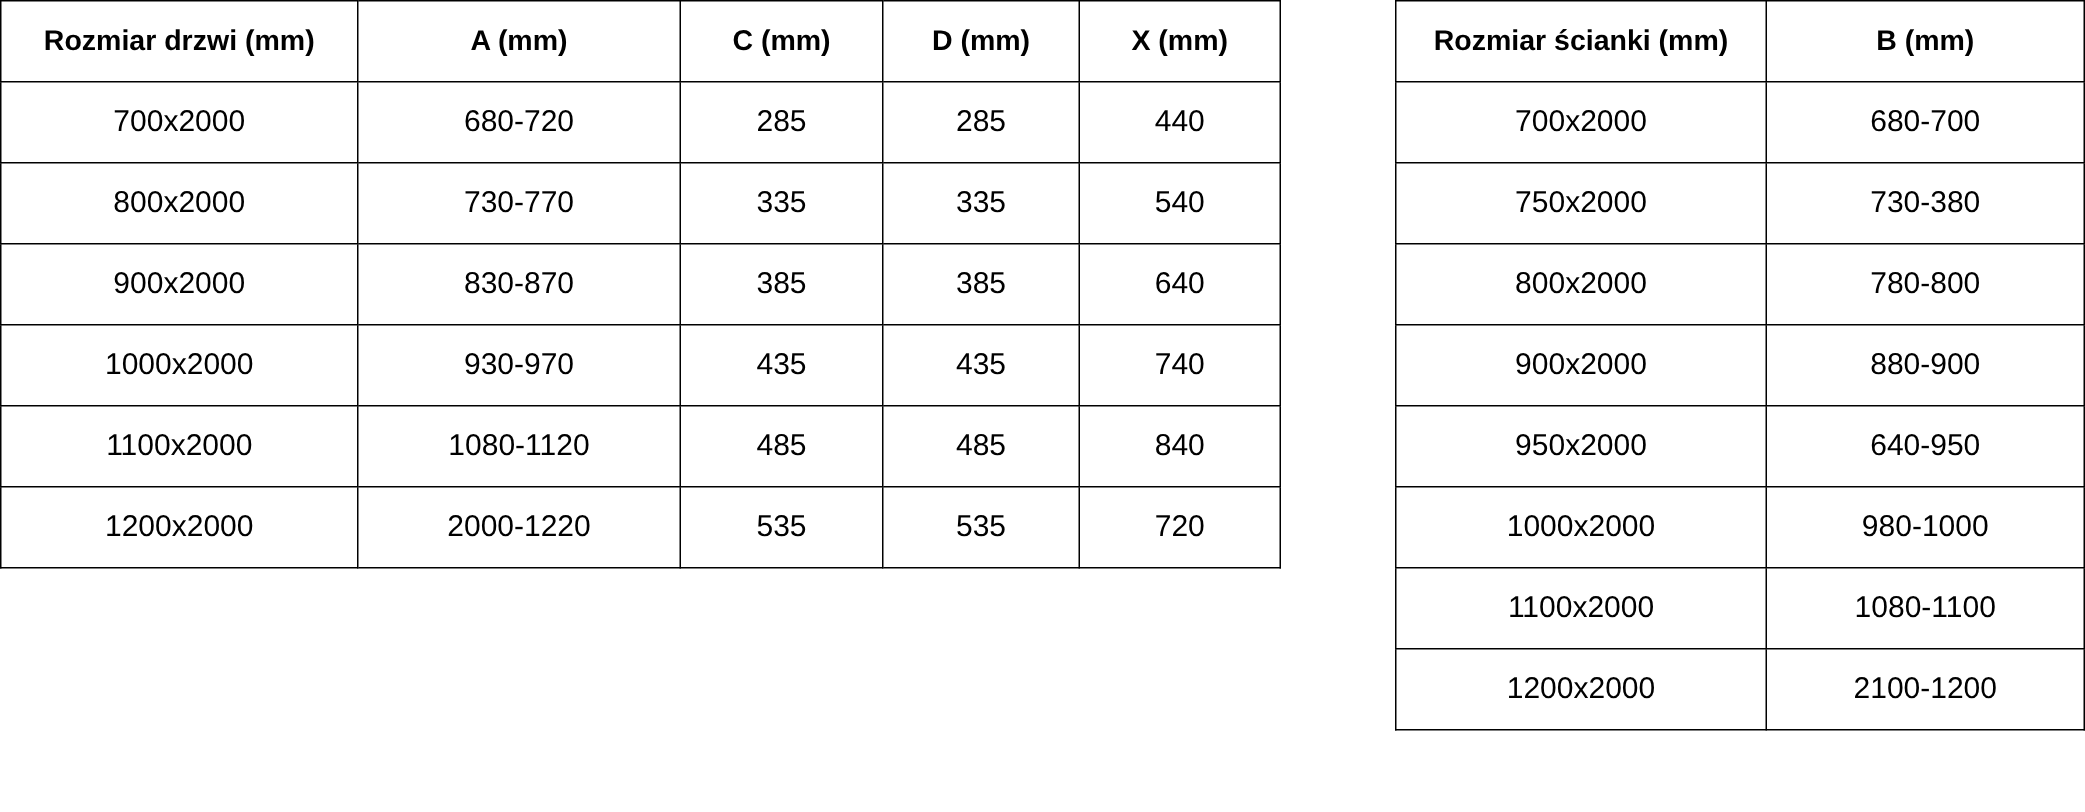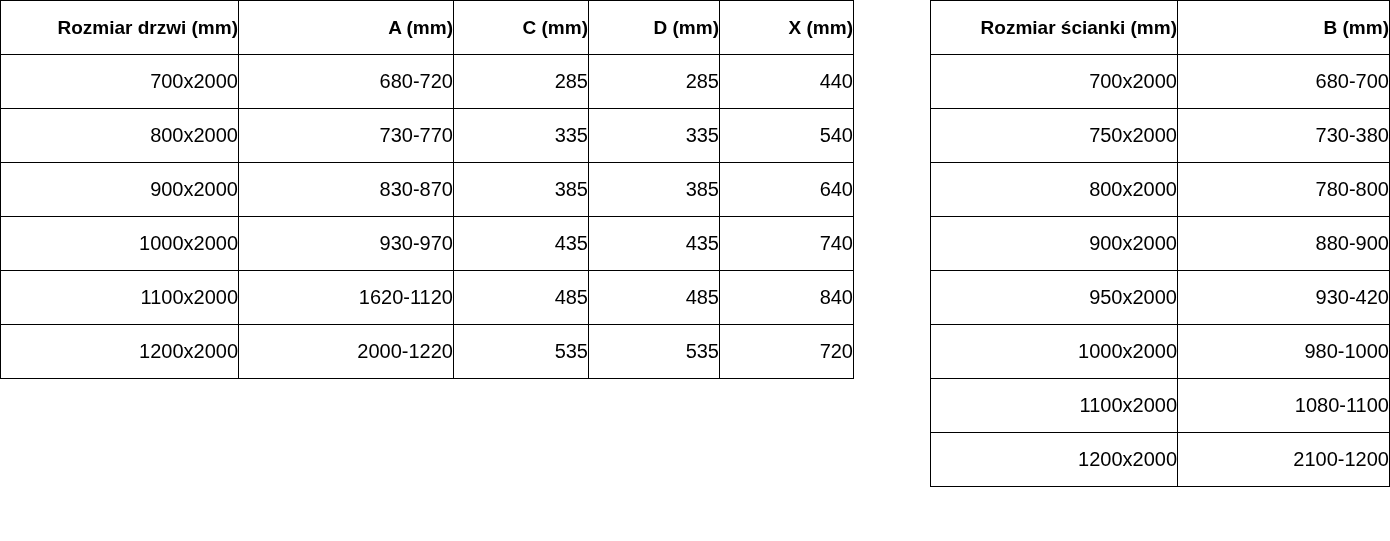--- a/index.html
+++ b/index.html
@@ -22,21 +22,21 @@
   }
   table.spec-table {
     border-collapse: collapse;
     table-layout: fixed;
     position: absolute;
     background: #ffffff;
   }
   table.spec-table td,
   table.spec-table th {
     border: 1px solid #000000;
-    text-align: right;
+    text-align: center;
     vertical-align: middle;
     font-size: 20px;
     color: #000000;
     padding: 0;
     height: 53px;
     line-height: 53px;
     white-space: nowrap;
     margin-left: 34px;
   }
   table.spec-table th {
@@ -109,21 +109,21 @@
       </tr>
       <tr>
         <td>1000x2000</td>
         <td>930-970</td>
         <td>435</td>
         <td>435</td>
         <td>740</td>
       </tr>
       <tr>
         <td>1100x2000</td>
-        <td>1620-1120</td>
+        <td>1080-1120</td>
         <td>485</td>
         <td>485</td>
         <td>840</td>
       </tr>
       <tr>
         <td>1200x2000</td>
         <td>2000-1220</td>
         <td>535</td>
         <td>535</td>
         <td>720</td>
@@ -154,21 +154,21 @@
       <tr>
         <td>800x2000</td>
         <td>780-800</td>
       </tr>
       <tr>
         <td>900x2000</td>
         <td>880-900</td>
       </tr>
       <tr>
         <td>950x2000</td>
-        <td>930-420</td>
+        <td>640-950</td>
       </tr>
       <tr>
         <td>1000x2000</td>
         <td>980-1000</td>
       </tr>
       <tr>
         <td>1100x2000</td>
         <td>1080-1100</td>
       </tr>
       <tr>

